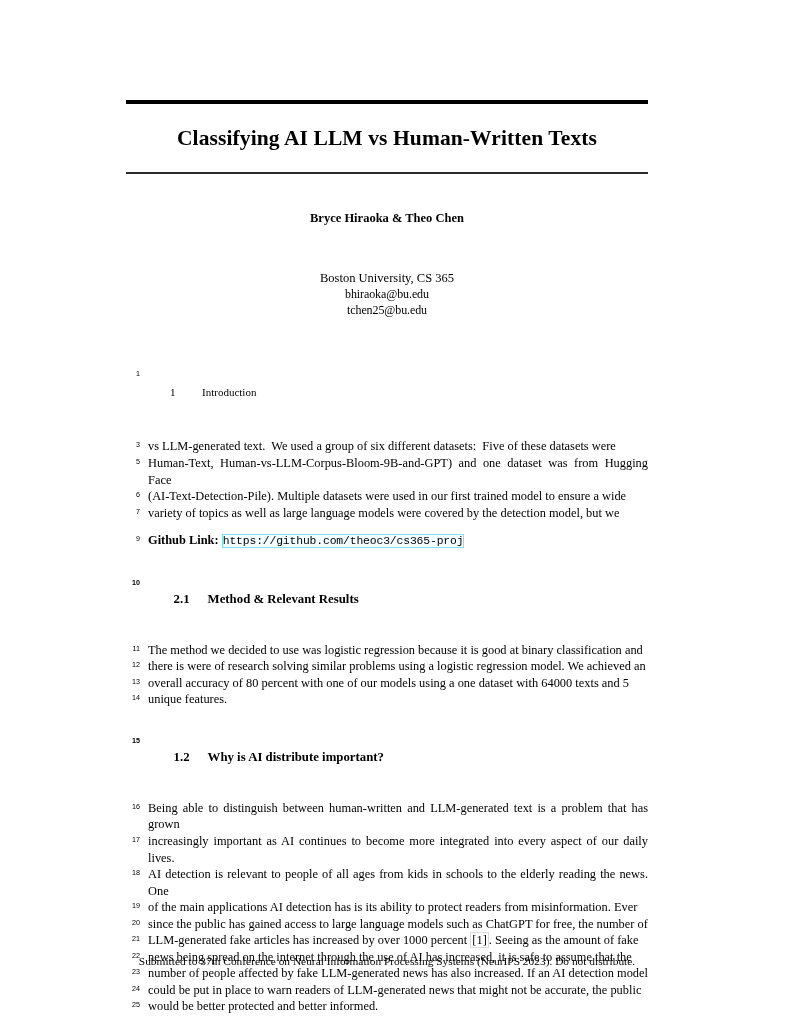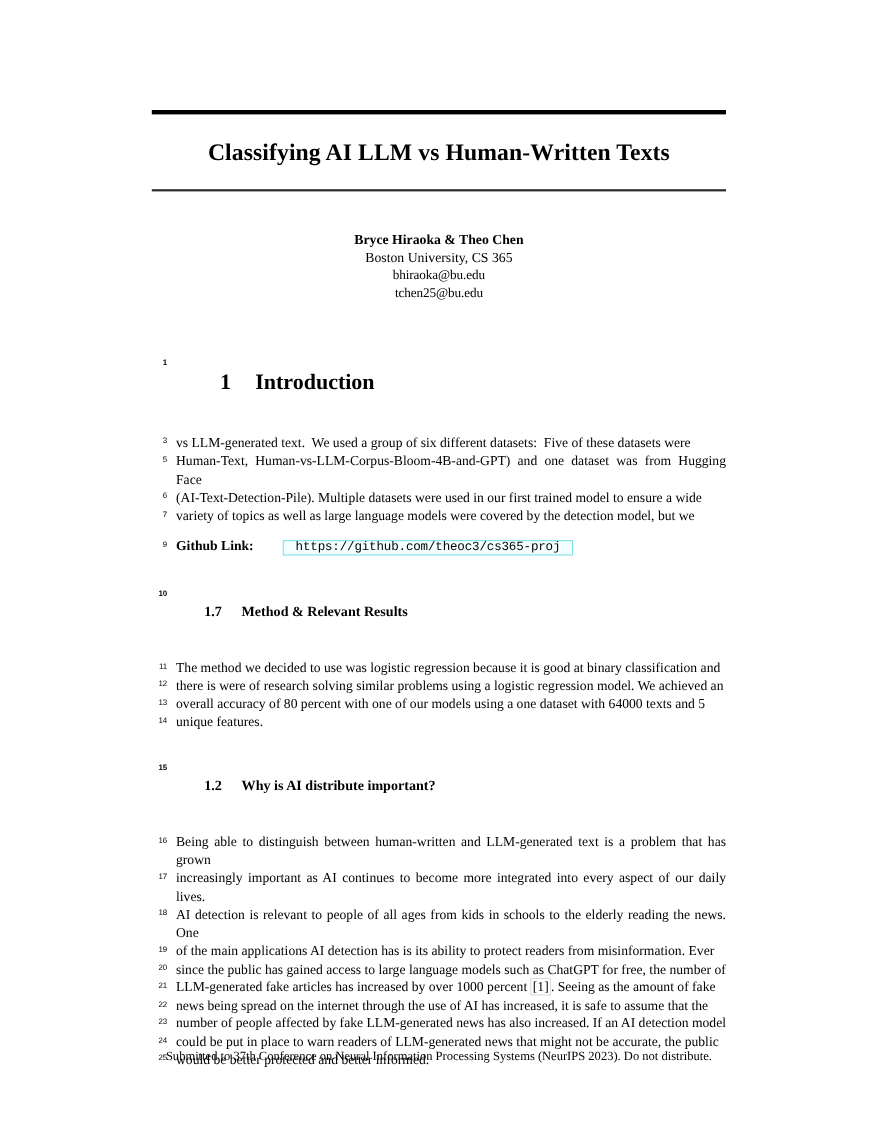--- a/index.html
+++ b/index.html
@@ -11,21 +11,21 @@
     width: 800px;
     height: 1035px;
     position: relative;
     font-family: "Liberation Serif", "DejaVu Serif", serif;
     color: #000000;
     overflow: hidden;
   }
 
   .page {
     position: absolute;
-    left: 138px;
+    left: 126px;
     top: 0;
     width: 522px;
     height: 963px;
   }
 
   
   .rule-thick {
     height: 4px;
     background: #000000;
     margin-top: 100px;
@@ -48,20 +48,21 @@
     text-align: center;
     margin-top: 36px;
     line-height: 1.32;
   }
   .author-names {
     font-size: 12.5px;
     font-weight: bold;
   }
   .author-affil {
     font-size: 12.5px;
+    margin-top: 44px;
   }
   .author-email {
     font-family: Liberation Serif, serif;
     font-size: 12px;
     letter-spacing: -0.1px;
   }
 
   
   .body-area {
     margin-top: 46px;
@@ -89,22 +90,22 @@
     width: 14px;
     text-align: right;
     font-size: 7.2px;
     line-height: 8px;
     color: #000000;
     font-family: "Liberation Sans", sans-serif;
   }
 
   
   .h-sec {
-    font-size: 20px;
-    font-weight: bold;
+    font-size: 11px;
+    font-weight: normal;
     line-height: 19px;
     min-height: 19px;
   }
   .h-sec::before { top: 6px; }
   .h-sec .num { display: inline-block; width: 32px; }
 
   .h-sub {
     font-size: 12.8px;
     font-weight: bold;
     line-height: 17px;
@@ -117,23 +118,22 @@
   .gap-m { height: 17px; }
   .gap-l { height: 24px; }
 
   .bold { font-weight: bold; }
 
   .urlbox {
     font-family: "Liberation Mono", "DejaVu Sans Mono", monospace;
     font-size: 11.4px;
     border: 1px solid #7fe3e8;
     background: #f2feff;
-    padding: 0 11px;
+    padding: 0 0;
     letter-spacing: -0.15px;
-    margin-left: 23px;
   }
   .citebox {
     border: 1px solid #dcdcdc;
     padding: 0 1px;
   }
 
   
   .footer {
     position: absolute;
     left: 0;
@@ -162,32 +162,32 @@
   </div>
 
   <div class="body-area">
 
     <div class="block">
       <div class="ln h-sec" data-num="1">
         <span class="num">1</span><span>Introduction</span>
       </div>
       <div class="gap-m"></div>
       <div class="ln" data-num="3">vs LLM-generated text.  We used a group of six different datasets:  Five of these datasets were</div>
-      <div class="ln" data-num="5">Human-Text, Human-vs-LLM-Corpus-Bloom-4B-and-GPT) and one dataset was from Hugging Face</div>
+      <div class="ln" data-num="5">Human-Text, Human-vs-LLM-Corpus-Bloom-9B-and-GPT) and one dataset was from Hugging Face</div>
       <div class="ln" data-num="6">(AI-Text-Detection-Pile). Multiple datasets were used in our first trained model to ensure a wide</div>
       <div class="ln" data-num="7">variety of topics as well as large language models were covered by the detection model, but we</div>
       <div class="gap-s"></div>
       <div class="ln" data-num="9"><span class="bold">Github Link:</span> <span class="urlbox">https://github.com/theoc3/cs365-proj</span></div>
     </div>
 
     <div class="gap-l"></div>
 
     <div class="block">
       <div class="ln h-sub" data-num="10">
-        <span class="num">1.7</span><span>Method &amp; Relevant Results</span>
+        <span class="num">2.1</span><span>Method &amp; Relevant Results</span>
       </div>
       <div class="gap-m"></div>
       <div class="ln" data-num="11">The method we decided to use was logistic regression because it is good at binary classification and</div>
       <div class="ln" data-num="12">there is were of research solving similar problems using a logistic regression model. We achieved an</div>
       <div class="ln" data-num="13">overall accuracy of 80 percent with one of our models using a one dataset with 64000 texts and 5</div>
       <div class="ln" data-num="14">unique features.</div>
     </div>
 
     <div class="gap-l"></div>
 

